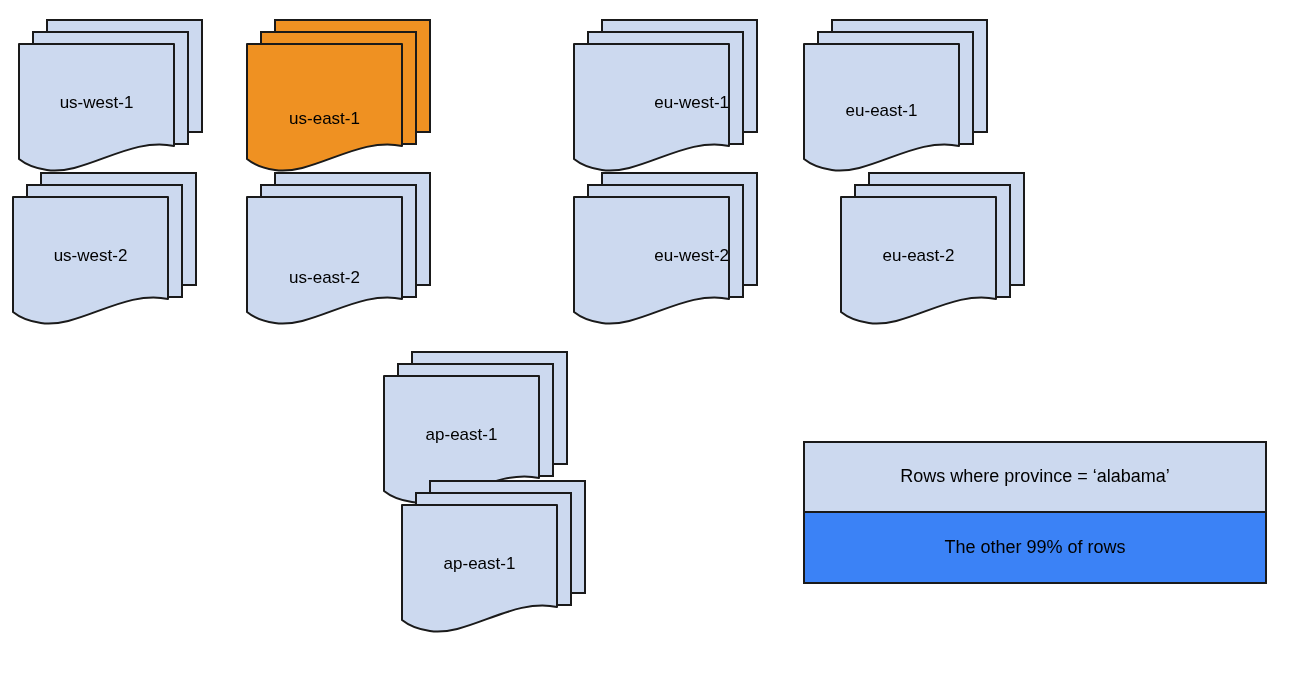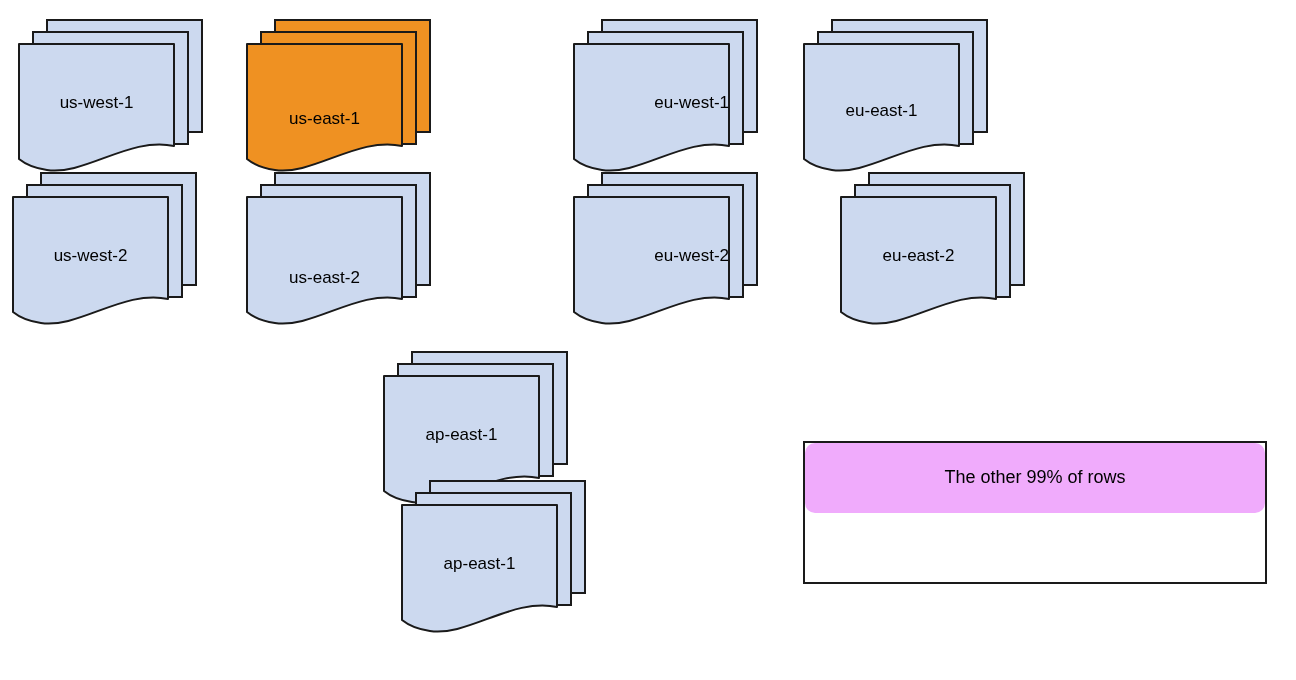--- a/index.html
+++ b/index.html
@@ -150,18 +150,21 @@
         <svg width="189" height="148">
           <rect x="28" y="-24" width="155" height="112" fill="#ccd9ef" stroke="#1a1a1a" stroke-width="2"></rect>
           <rect x="14" y="-12" width="155" height="112" fill="#ccd9ef" stroke="#1a1a1a" stroke-width="2"></rect>
           <path d="M 0 0 L 155 0 L 155 102 C 111.6 92, 65.1 132, 27.9 126 C 13.95 124, 6.2 120, 0 115 Z" fill="#ccd9ef" stroke="#1a1a1a" stroke-width="2" stroke-linejoin="round"></path>
         </svg>
         <div class="stack-label" style="top: 50px;">ap-east-1</div>
       </div>
     </div>
 
   <div class="legend">
-    <div class="legend-row" style="background:#f0abfc;border-radius:10px;">
+    <div class="legend-row top" style="background:#ccd9ef;">
+      <span>Rows where province = ‘alabama’</span>
+    </div>
+    <div class="legend-row" style="background:#3b82f6;">
       <span>The other 99% of rows</span>
     </div>
   </div>
 
 </div>
 
 </body></html>

